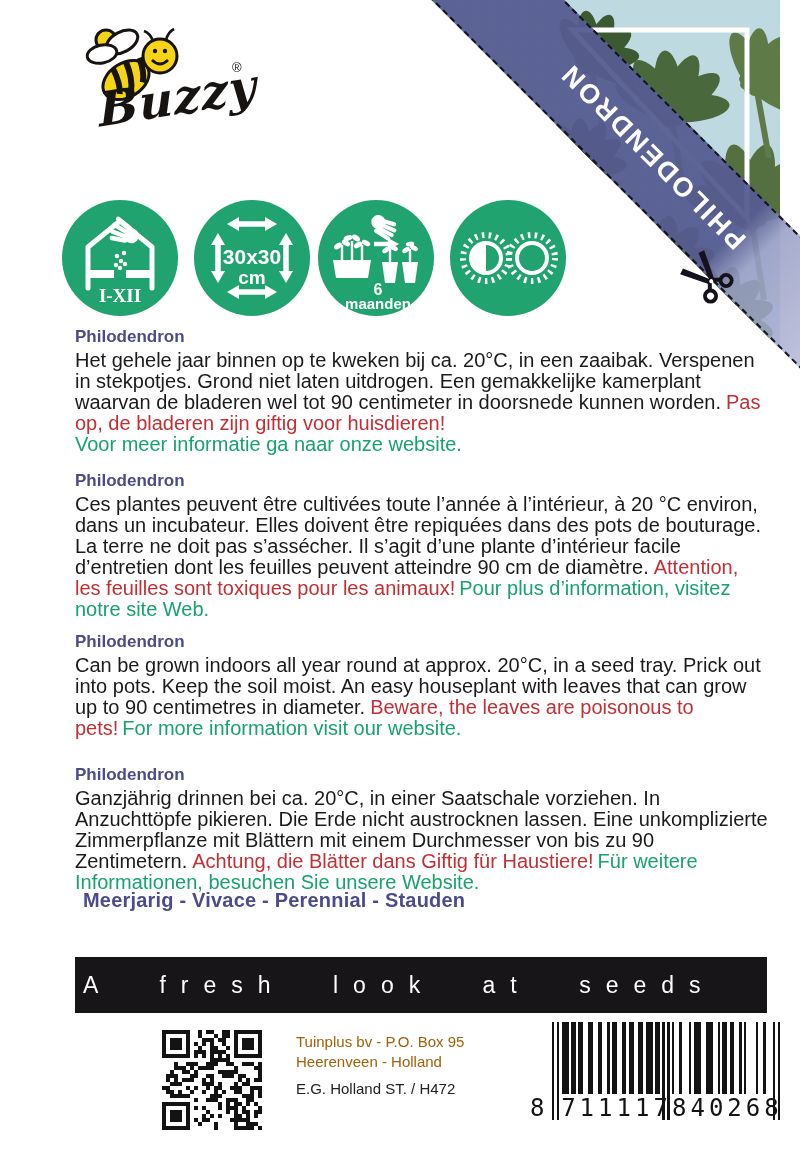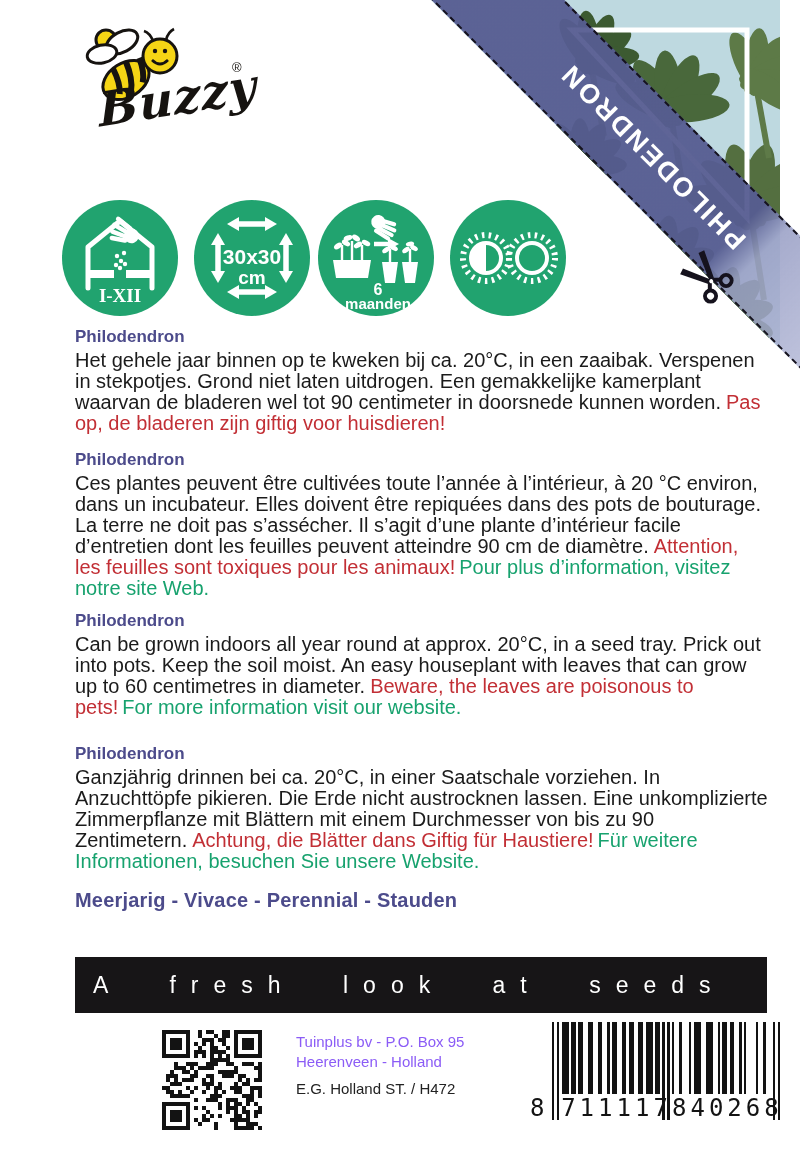--- a/index.html
+++ b/index.html
@@ -40,36 +40,36 @@
   .content{position:absolute;left:75px;top:327px;width:694px;color:#1b1b1b}
   .section h3{color:var(--purple);font-size:17px;font-weight:bold;margin-bottom:3px}
   .section p{font-size:20px;line-height:21px}
   .warn{color:var(--red);margin-left:5px}
   .info{color:var(--info);margin-left:4px}
   .section.s1{margin-bottom:16px}
   .section.s2{margin-bottom:12px}
   .section.s3{margin-bottom:26px}
   .section.s1 .info{display:block;margin-left:0}
 
-  .perennial{position:absolute;left:75px;top:889px;color:var(--purple);
+  .perennial{position:absolute;left:83px;top:889px;color:var(--purple);
     font-size:20px;font-weight:bold;letter-spacing:.2px}
 
   .tagline{position:absolute;left:75px;top:957px;width:692px;height:56px;
     background:var(--tagline);color:#fff;font-size:23px;line-height:56px;
-    padding-left:18px;letter-spacing:15px;word-spacing:26px;white-space:nowrap;overflow:hidden}
+    padding-left:8px;letter-spacing:15px;word-spacing:26px;white-space:nowrap;overflow:hidden}
 
   
   .fsc{position:absolute;left:75px;top:1032px;width:73px;height:92px;background:var(--fsc);
     border-radius:6px;color:#fff;text-align:center;padding-top:5px}
   .fsc-title{font-family:"Liberation Serif",serif;font-size:15px;letter-spacing:3px;margin-top:-2px}
   .fsc-mix{font-size:9px;font-weight:bold;margin-top:4px}
   .fsc-pack{font-size:6.5px;margin-top:2px;opacity:.9}
   .fsc-cert{font-size:8px;font-weight:bold;margin-top:5px}
   .qr{position:absolute;left:162px;top:1030px}
-  .address{position:absolute;left:296px;top:1032px;font-size:15px;line-height:20px;color:#8b5cf6}
+  .address{position:absolute;left:296px;top:1032px;font-size:15px;line-height:20px;color:#a16207}
   .prodcode{position:absolute;left:296px;top:1080px;font-size:15px;color:#222}
   .website{position:absolute;left:294px;top:1092px;font-size:32px;font-weight:bold;
     color:var(--website);letter-spacing:.5px}
   .barcode{position:absolute;left:552px;top:1022px;width:228px;height:100px}
   .bar{position:absolute;top:0;background:#131313}
   .bc-digits{position:absolute;bottom:0;font-family:"DejaVu Sans Mono",monospace;
     font-size:24px;color:#131313;letter-spacing:4px;text-align:center}
   .bc-left{left:8px;width:113px}
   .bc-right{left:120px;width:100px}
   .bc-lead{position:absolute;left:-22px;bottom:0;font-family:"DejaVu Sans Mono",monospace;
@@ -293,29 +293,29 @@
           <circle cx="82" cy="58" r="23" fill="none" stroke="#fff" stroke-width="6" stroke-dasharray="2.5,4.4"></circle>
           <circle cx="82" cy="58" r="15" fill="none" stroke="#fff" stroke-width="4"></circle>
         </g>
       </svg>
     </div>
   </div>
 
   <div class="content">
     <div class="section s1">
       <h3>Philodendron</h3>
-      <p><span>Het gehele jaar binnen op te kweken bij ca. 20°C, in een zaaibak. Verspenen in stekpotjes. Grond niet laten uitdrogen. Een gemakkelijke kamerplant waarvan de bladeren wel tot 90 centimeter in doorsnede kunnen worden.</span><span class="warn">Pas op, de bladeren zijn giftig voor huisdieren!</span></p>
+      <p><span>Het gehele jaar binnen op te kweken bij ca. 20°C, in een zaaibak. Verspenen in stekpotjes. Grond niet laten uitdrogen. Een gemakkelijke kamerplant waarvan de bladeren wel tot 90 centimeter in doorsnede kunnen worden.</span><span class="warn">Pas op, de bladeren zijn giftig voor huisdieren!</span><span class="info">Voor meer informatie ga naar onze website.</span></p>
     </div>
     <div class="section s2">
       <h3>Philodendron</h3>
       <p><span>Ces plantes peuvent être cultivées toute l’année à l’intérieur, à 20 °C environ, dans un incubateur. Elles doivent être repiquées dans des pots de bouturage. La terre ne doit pas s’assécher. Il s’agit d’une plante d’intérieur facile d’entretien dont les feuilles peuvent atteindre 90 cm de diamètre.</span><span class="warn">Attention, les feuilles sont toxiques pour les animaux!</span><span class="info">Pour plus d’information, visitez notre site Web.</span></p>
     </div>
     <div class="section s3">
       <h3>Philodendron</h3>
-      <p><span>Can be grown indoors all year round at approx. 20°C, in a seed tray. Prick out into pots. Keep the soil moist. An easy houseplant with leaves that can grow up to 60 centimetres in diameter.</span><span class="warn">Beware, the leaves are poisonous to pets!</span><span class="info">For more information visit our website.</span></p>
+      <p><span>Can be grown indoors all year round at approx. 20°C, in a seed tray. Prick out into pots. Keep the soil moist. An easy houseplant with leaves that can grow up to 90 centimetres in diameter.</span><span class="warn">Beware, the leaves are poisonous to pets!</span><span class="info">For more information visit our website.</span></p>
     </div>
     <div class="section s4">
       <h3>Philodendron</h3>
       <p><span>Ganzjährig drinnen bei ca. 20°C, in einer Saatschale vorziehen. In Anzuchttöpfe pikieren. Die Erde nicht austrocknen lassen. Eine unkomplizierte Zimmerpflanze mit Blättern mit einem Durchmesser von bis zu 90 Zentimetern.</span><span class="warn">Achtung, die Blätter dans Giftig für Haustiere!</span><span class="info">Für weitere Informationen, besuchen Sie unsere Website.</span></p>
     </div>
   </div>
 
   <div class="perennial">Meerjarig - Vivace - Perennial - Stauden</div>
 
   <div class="tagline">A fresh look at seeds</div>

